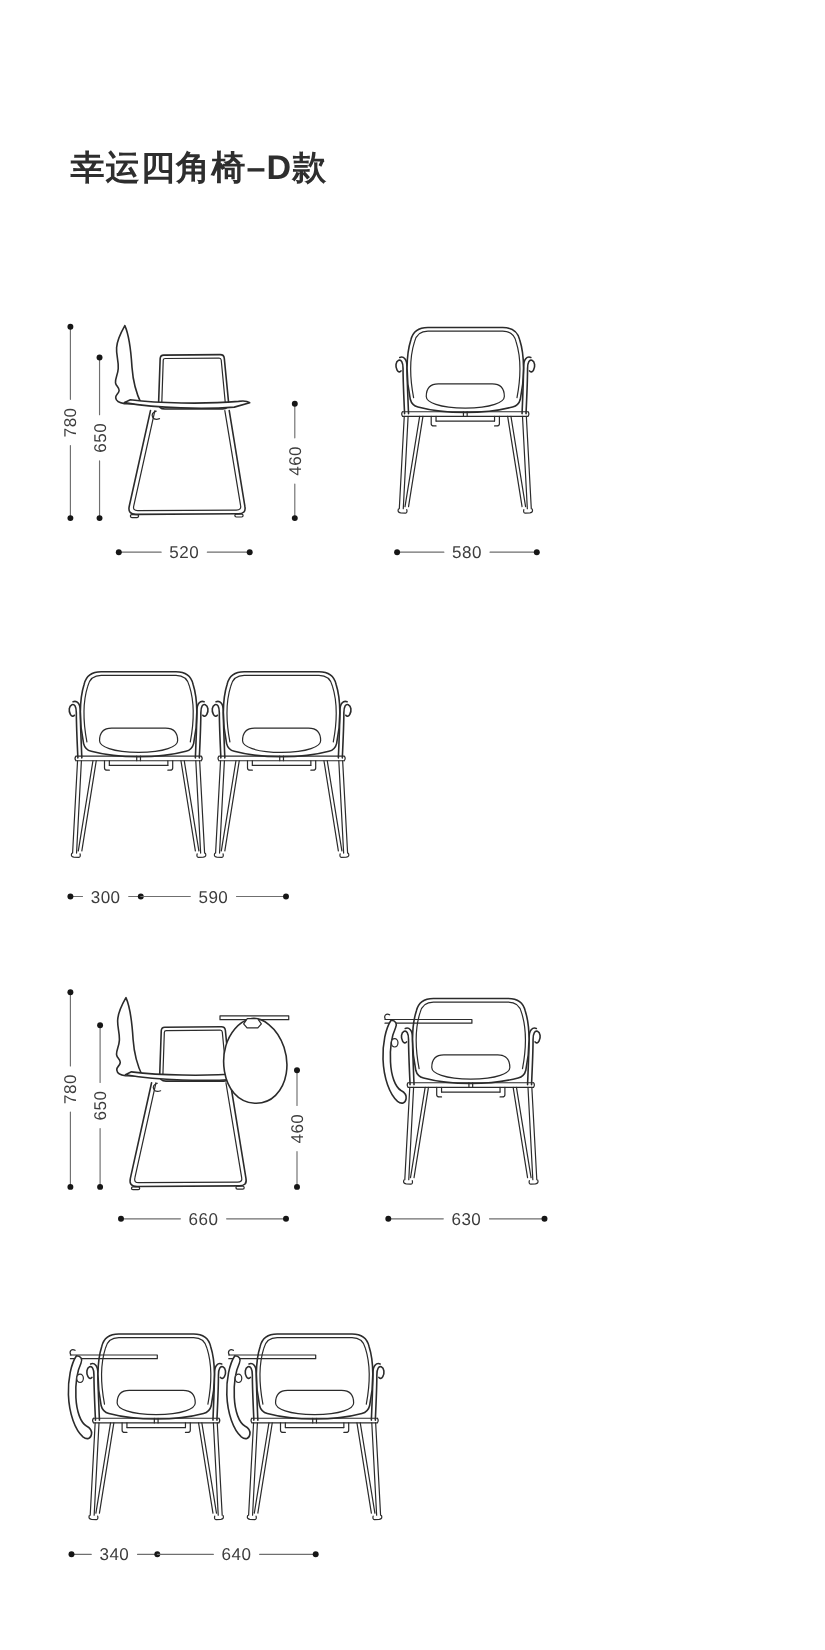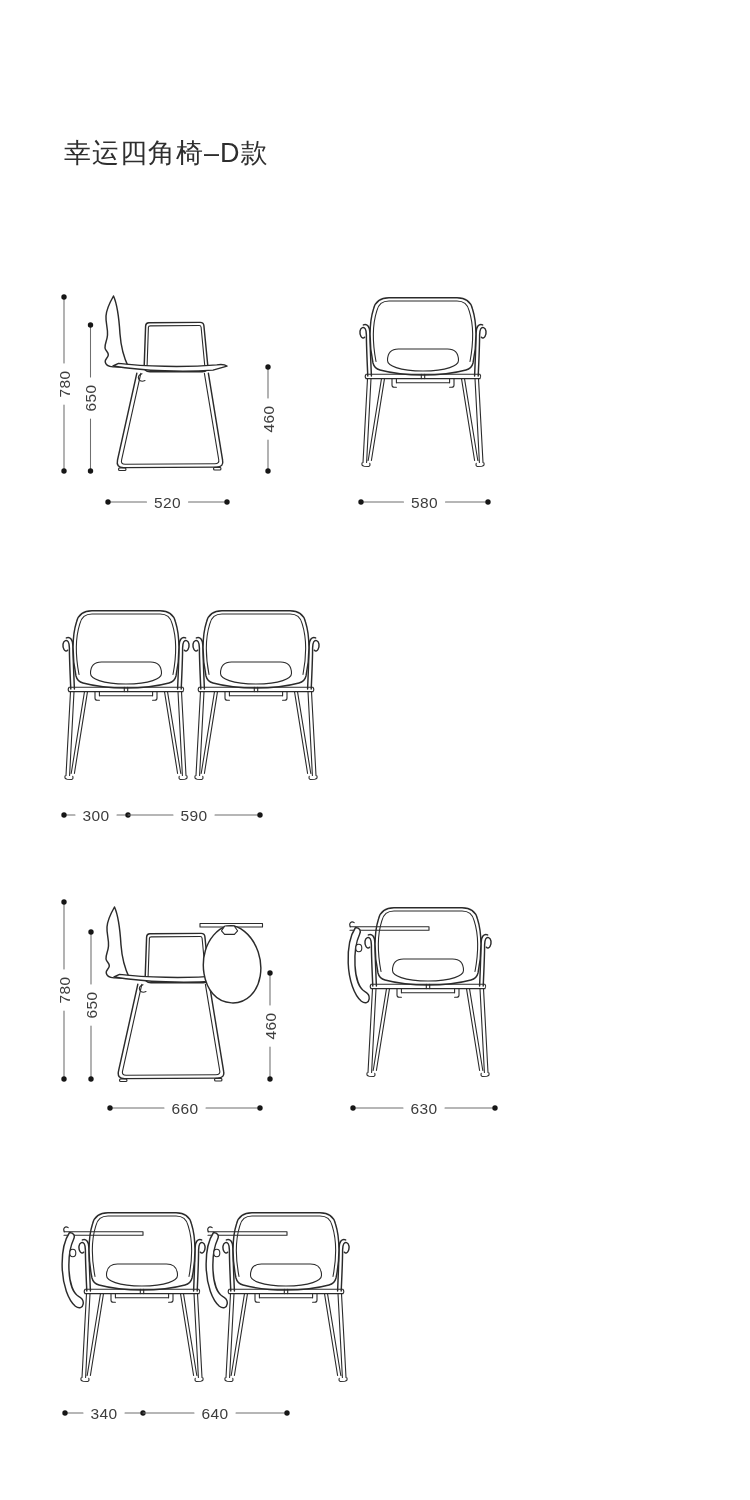--- a/index.html
+++ b/index.html
@@ -1,22 +1,22 @@
 <!DOCTYPE html>
 <html style="--line: #2b2b2b; --dim-line: #6f6f6f; --dim-dot: #161616; --text: #3d3d3d; --background: #ffffff;"><head>
 <meta charset="utf-8">
 <style>
   :root{
     --line:#2b2b2b; --dim-line:#6f6f6f; --dim-dot:#161616; --text:#3d3d3d; --background:#ffffff;
   }
   html,body{margin:0;padding:0;background:var(--background);}
   .sheet{position:relative;width:750px;height:1500px;background:var(--background);overflow:hidden;
          font-family:"Liberation Sans",sans-serif;}
-  .title-zh{position:absolute;left:64px;top:108px;font-size:27px;line-height:36px;
-            color:#2e2e2e;font-weight:400;letter-spacing:1px;white-space:nowrap;margin-top:27px;}
+  .title-zh{position:absolute;left:64px;top:108px;font-size:31px;line-height:36px;
+            color:#2e2e2e;font-weight:700;letter-spacing:1px;white-space:nowrap;margin-top:27px;}
   .title-en{position:absolute;left:64px;top:147px;font-size:21px;line-height:24px;
             color:#333333;font-weight:400;letter-spacing:0.2px;white-space:nowrap;}
   svg.drawing{position:absolute;left:0;top:0;}
   svg .ink{stroke:var(--line);stroke-width:1.45;fill:none;stroke-linecap:round;stroke-linejoin:round;}
   svg .thin{stroke-width:1.1;}
   svg .fillw{fill:var(--background);}
   svg .dim{stroke:var(--dim-line);stroke-width:1.05;fill:none;stroke-linecap:round;}
   svg .dot{fill:var(--dim-dot);stroke:none;}
   svg .dtxt{font-family:"Liberation Sans",sans-serif;font-size:15.5px;fill:var(--text);letter-spacing:0.4px;}
 </style>

